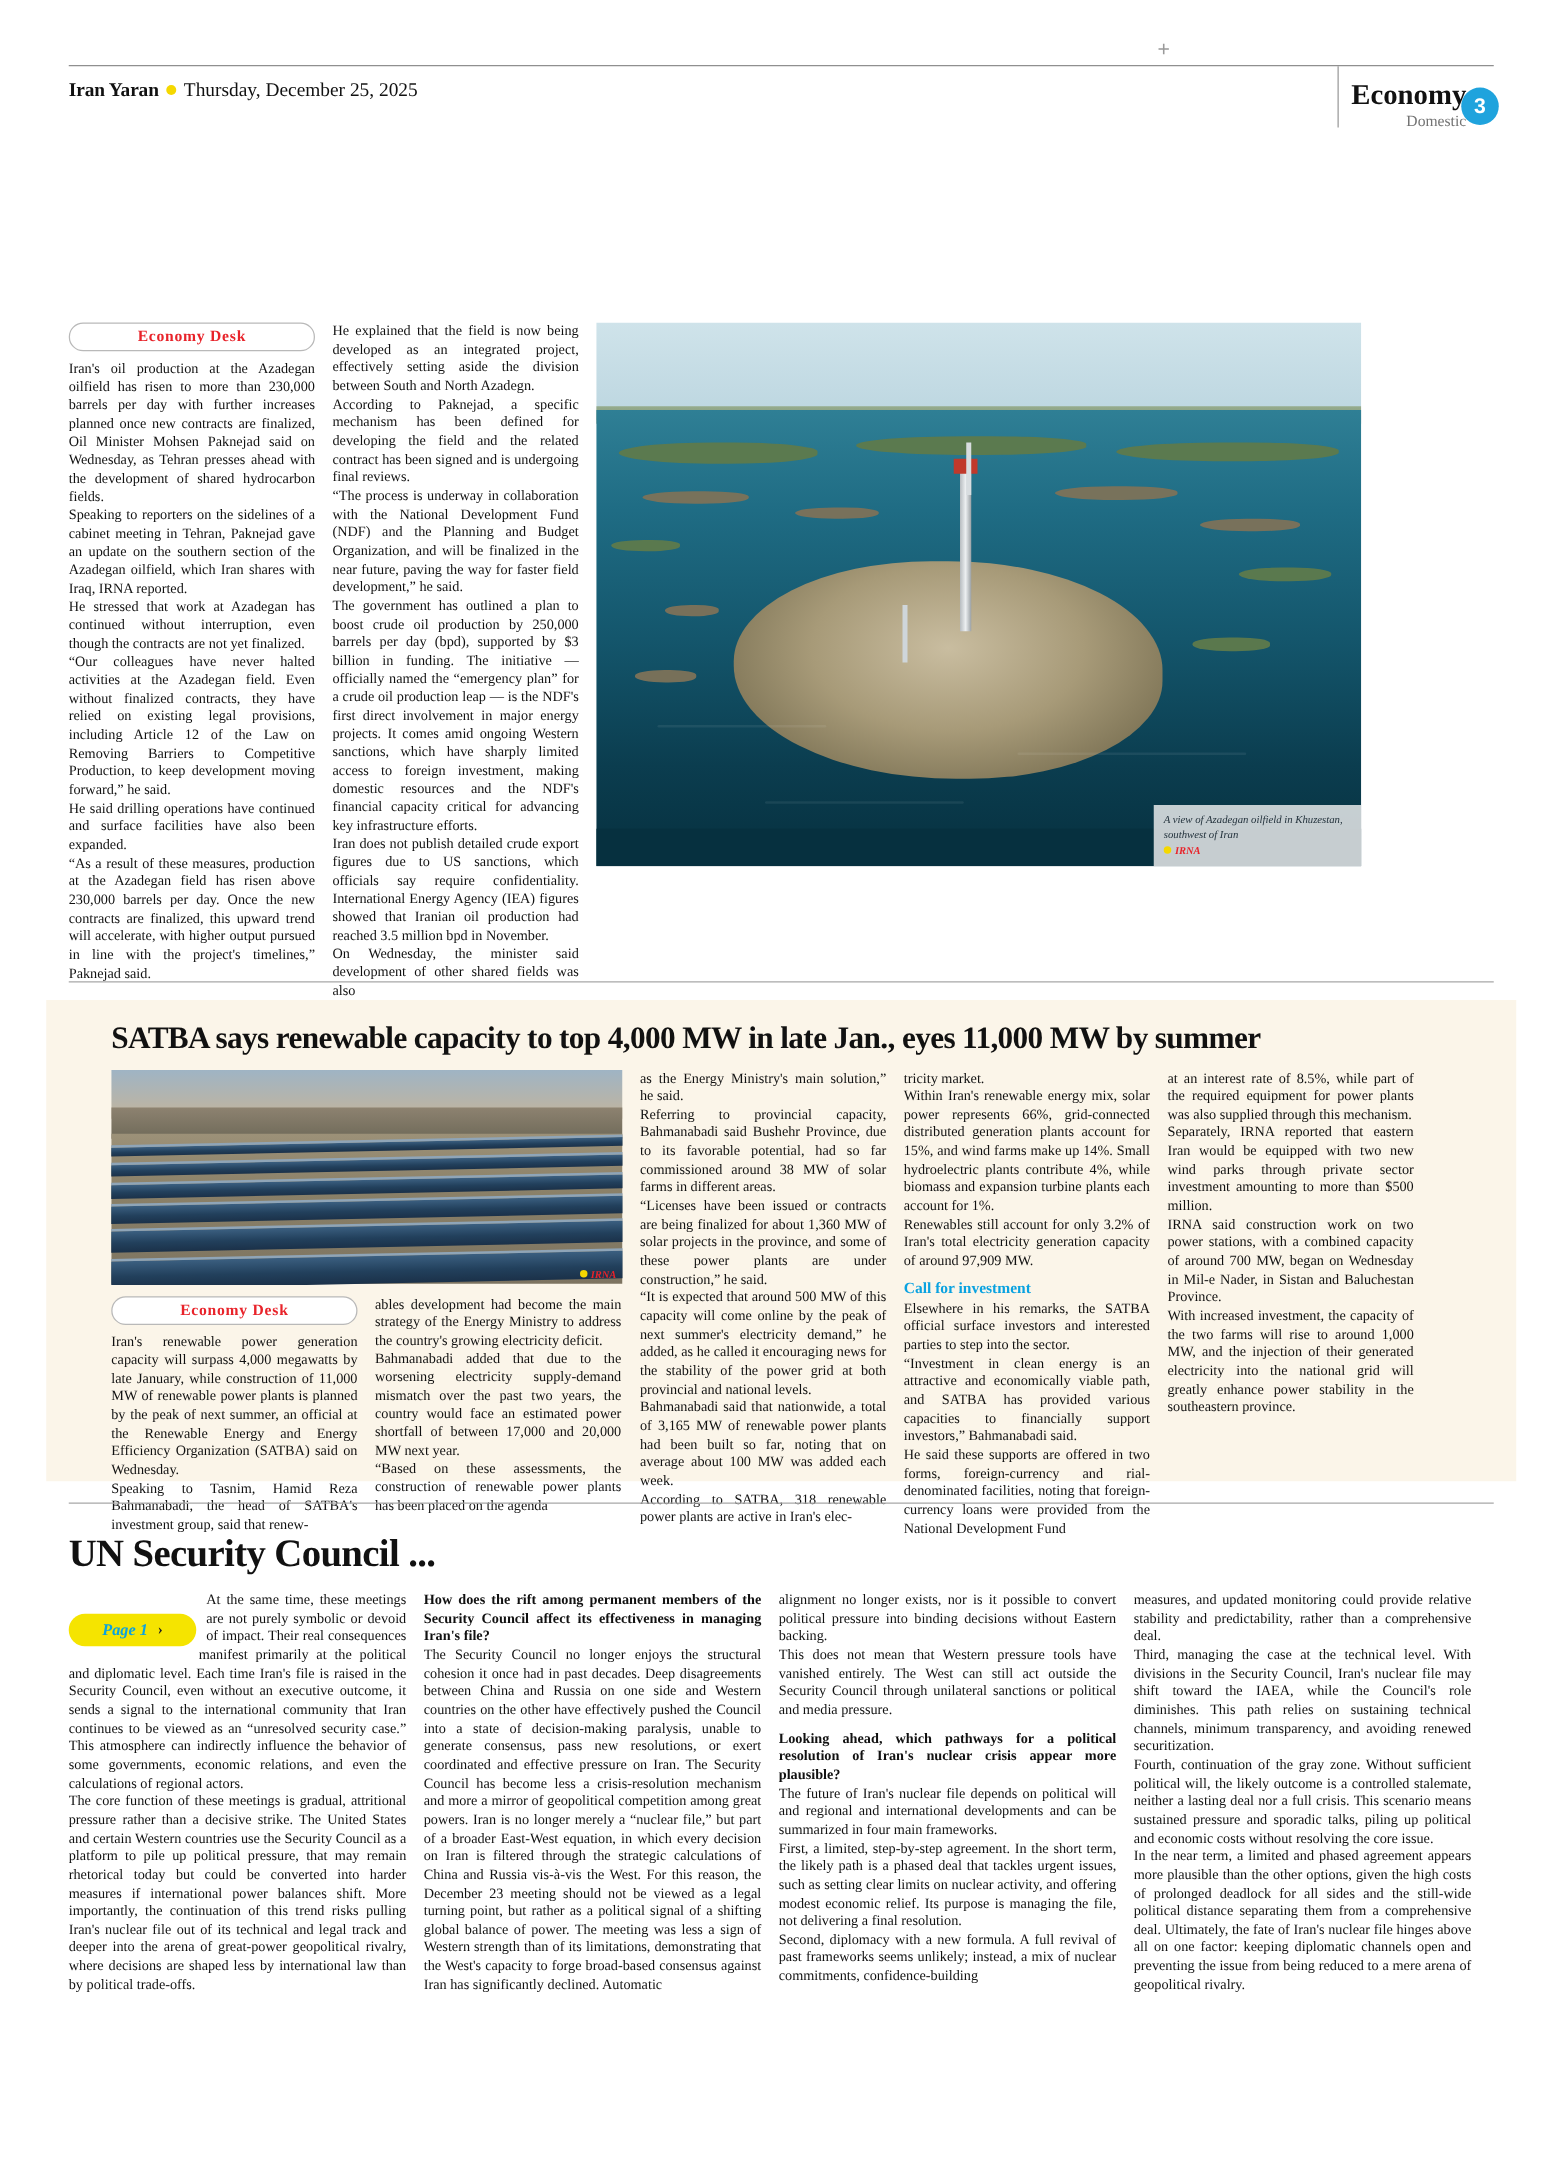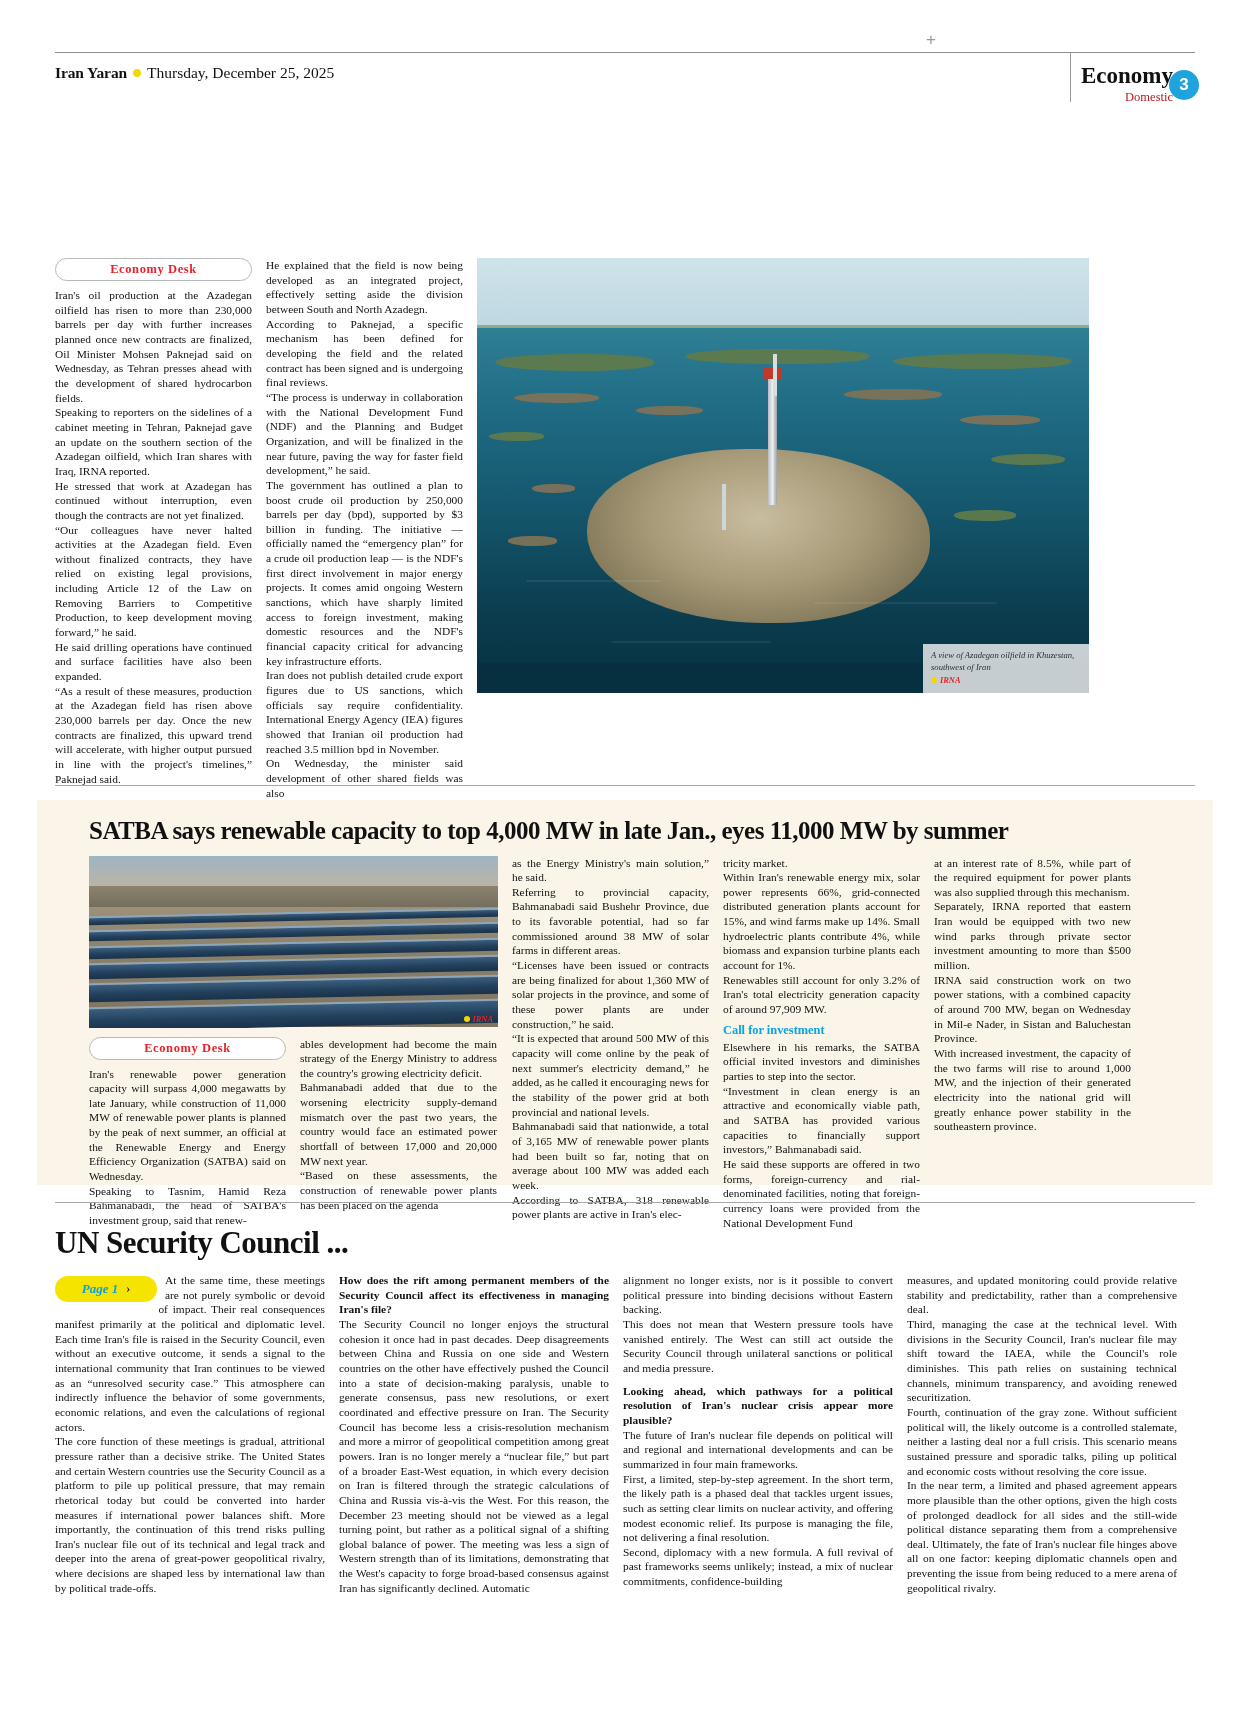--- a/index.html
+++ b/index.html
@@ -21,21 +21,21 @@
   .masthead { position:absolute; left:55px; top:52px; width:1140px; }
   .mast-rule-top { border-top:1.4px solid #8f8f8f; width:100%; }
   .mast-row { display:flex; align-items:flex-start; justify-content:space-between; padding-top:11px; }
   .mast-left { display:flex; align-items:baseline; gap:6px; font-size:15.5px; }
   .mast-brand { font-weight:bold; font-family:"Liberation Serif",serif; letter-spacing:-0.1px; }
   .yellow-dot { display:inline-block; width:8px; height:8px; border-radius:50%; background:#f5d800; position:relative; top:-1px; }
   .mast-date { font-family:"Liberation Serif",serif; }
   .mast-right { display:flex; align-items:flex-start; gap:0; position:relative; }
   .section-block { text-align:right; padding-right:22px; }
   .section-name { font-size:23px; font-weight:bold; line-height:1; }
-  .section-sub { font-size:12.5px; color:#b91c1c; margin-top:3px; }
+  .section-sub { font-size:12.5px; color:#737373; margin-top:3px; }
   .vert-rule { width:1.3px; background:#9a9a9a; height:49px; position:absolute; right:124px; top:-11px; }
   .page-badge {
     width:30px; height:30px; border-radius:50%; background:#1fa3dd;
     color:#fff; font-family:"Liberation Sans",sans-serif; font-weight:bold;
     font-size:17px; display:flex; align-items:center; justify-content:center;
     position:absolute; right:-4px; top:6px;
   }
 
   
   .headline { position:absolute; left:55px; top:140px; width:1150px; }
@@ -91,21 +91,21 @@
   .subhead { color:#0aa2e0; font-weight:bold; font-size:12.4px; margin:6px 0 2px 0; }
 
   
   .art3 { position:absolute; left:55px; top:1225px; width:1140px; }
   .art3 h2 { margin:0 0 12px 0; font-size:31px; font-weight:bold; letter-spacing:-0.5px; }
   .art3-cols { display:flex; gap:14px; }
   .a3-col { width:270px; }
   .page1-badge {
     float:left; width:102px; height:26px; background:#f5e400; border-radius:13px;
     display:flex; align-items:center; justify-content:center; gap:8px;
-    margin:3px 8px 2px 0; shape-outside:inset(0 round 13px);
+    margin:18px 8px 2px 0; shape-outside:inset(0 round 13px);
   }
   .page1-badge .lbl { color:#0aa2e0; font-style:italic; font-weight:bold; font-size:13px; }
   .page1-badge .arr { color:#222; font-size:12px; font-weight:bold; }
   .bold-q { font-weight:bold; }
 
   
   .oil-photo { position:absolute; inset:0; }
   .sky { position:absolute; left:0; top:0; width:100%; height:18%;
          background:linear-gradient(#cfe3ea,#bcd6e0); }
   .sea { position:absolute; left:0; top:16%; width:100%; height:84%;
@@ -292,21 +292,21 @@
         </div>
 
         <div class="a2-col">
           <div class="body-txt">
             <p>tricity market.</p>
             <p>Within Iran's renewable energy mix, solar power represents 66%, grid-connected distributed generation plants account for 15%, and wind farms make up 14%. Small hydroelectric plants contribute 4%, while biomass and expansion turbine plants each account for 1%.</p>
             <p>Renewables still account for only 3.2% of Iran's total electricity generation capacity of around 97,909 MW.</p>
           </div>
           <div class="subhead">Call for investment</div>
           <div class="body-txt">
-            <p>Elsewhere in his remarks, the SATBA official invited investors and diminishes parties to step into the sector.</p>
+            <p>Elsewhere in his remarks, the SATBA official surface investors and interested parties to step into the sector.</p>
             <p>“Investment in clean energy is an attractive and economically viable path, and SATBA has provided various capacities to financially support investors,” Bahmanabadi said.</p>
             <p>He said these supports are offered in two forms, foreign-currency and rial-denominated facilities, noting that foreign-currency loans were provided from the National Development Fund</p>
           </div>
         </div>
 
         <div class="a2-col">
           <div class="body-txt">
             <p>at an interest rate of 8.5%, while part of the required equipment for power plants was also supplied through this mechanism.</p>
             <p>Separately, IRNA reported that eastern Iran would be equipped with two new wind parks through private sector investment amounting to more than $500 million.</p>
             <p>IRNA said construction work on two power stations, with a combined capacity of around 700 MW, began on Wednesday in Mil-e Nader, in Sistan and Baluchestan Province.</p>

